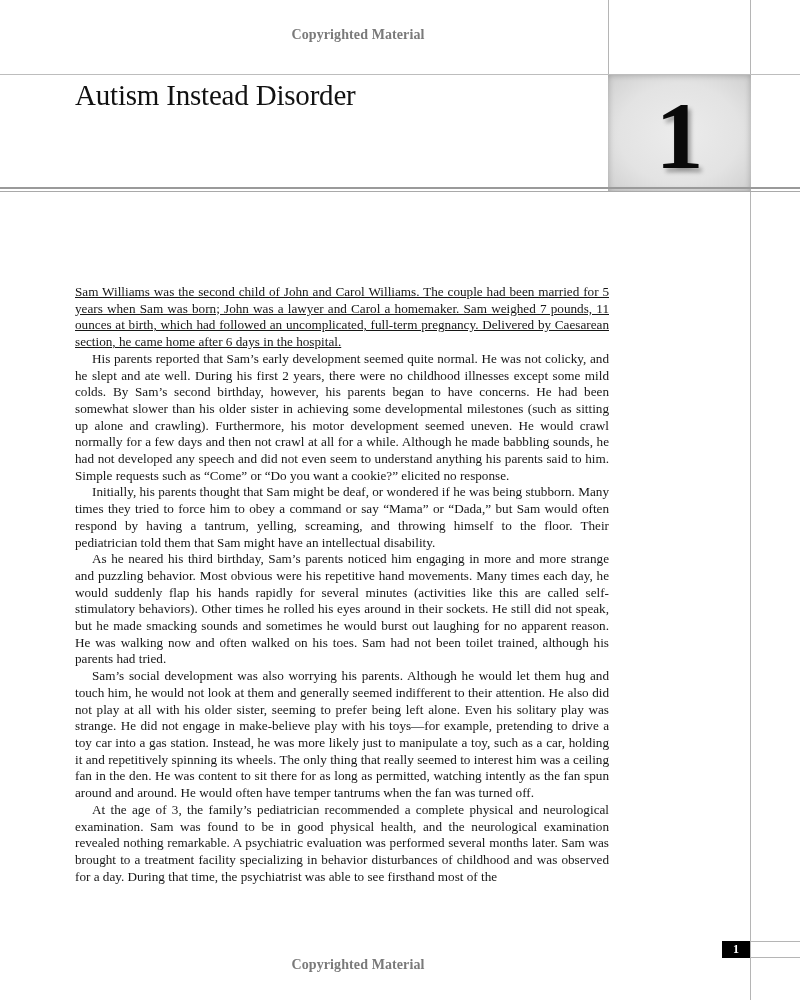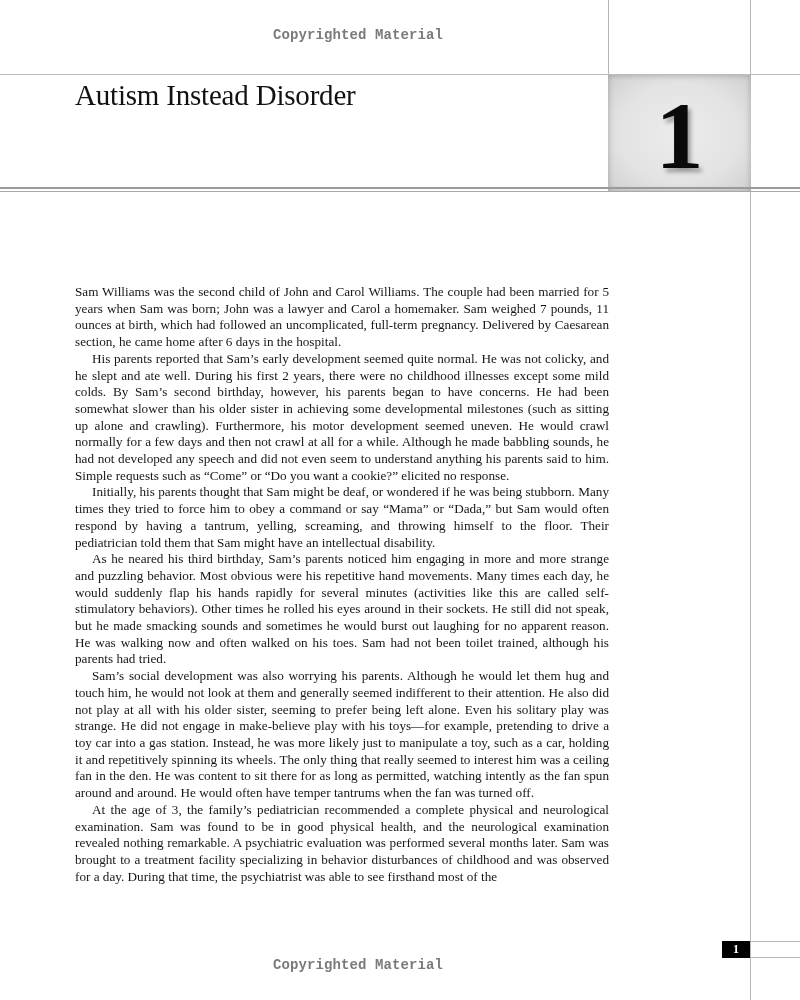--- a/index.html
+++ b/index.html
@@ -13,21 +13,21 @@
       position: relative;
       overflow: hidden;
       font-family: "Liberation Serif", "DejaVu Serif", serif;
       color: #111;
     }
     .watermark {
       position: absolute;
       left: 0;
       width: 716px;
       text-align: center;
-      font-family: Liberation Mono, monospace;
+      font-family: Liberation Serif, serif;
       font-size: 14px;
       font-weight: bold;
       color: #7a7a7a;
       letter-spacing: 0.1px;
     }
     .watermark.top { top: 27px; }
     .watermark.bottom { top: 957px; }
 
     
     .vline {
@@ -103,20 +103,21 @@
       text-align: justify;
       color: #161616;
     }
     .body-text p {
       margin: 0;
       text-indent: 17px;
       hyphens: auto;
     }
     .body-text p.first {
       text-indent: 0;
+      text-decoration: underline;
     }
 
     .page-number-box {
       position: absolute;
       left: 722px;
       top: 941px;
       width: 28px;
       height: 17px;
       background: #000;
       color: #fff;

